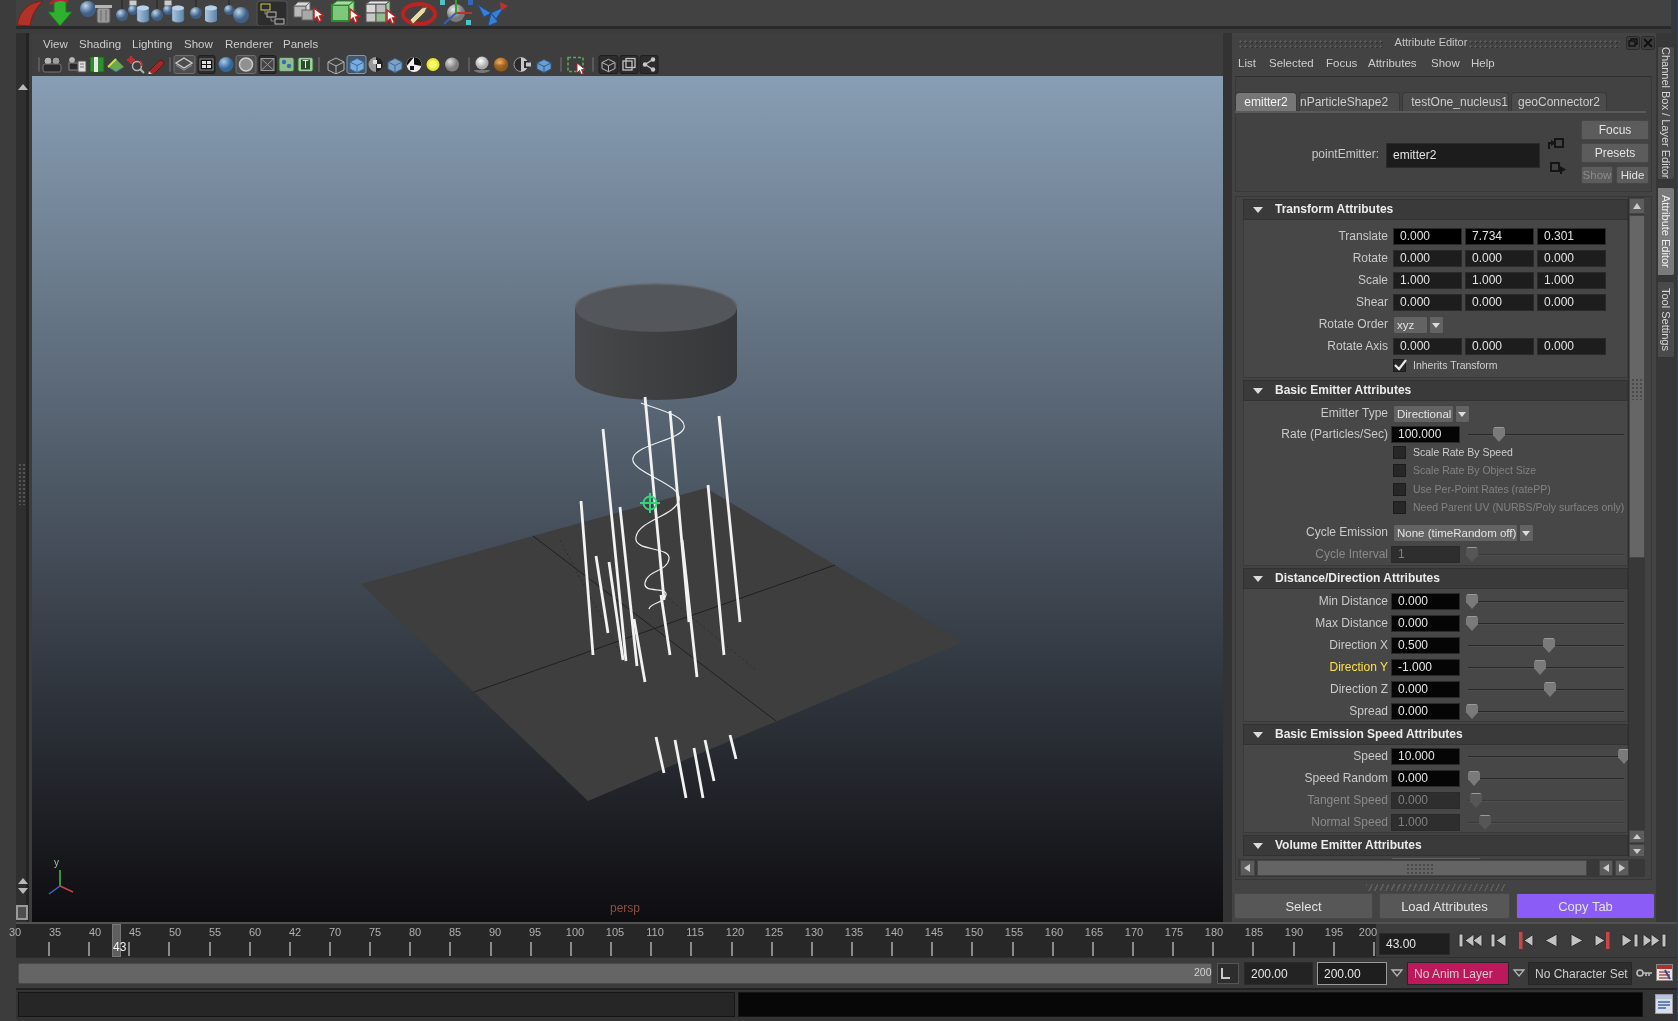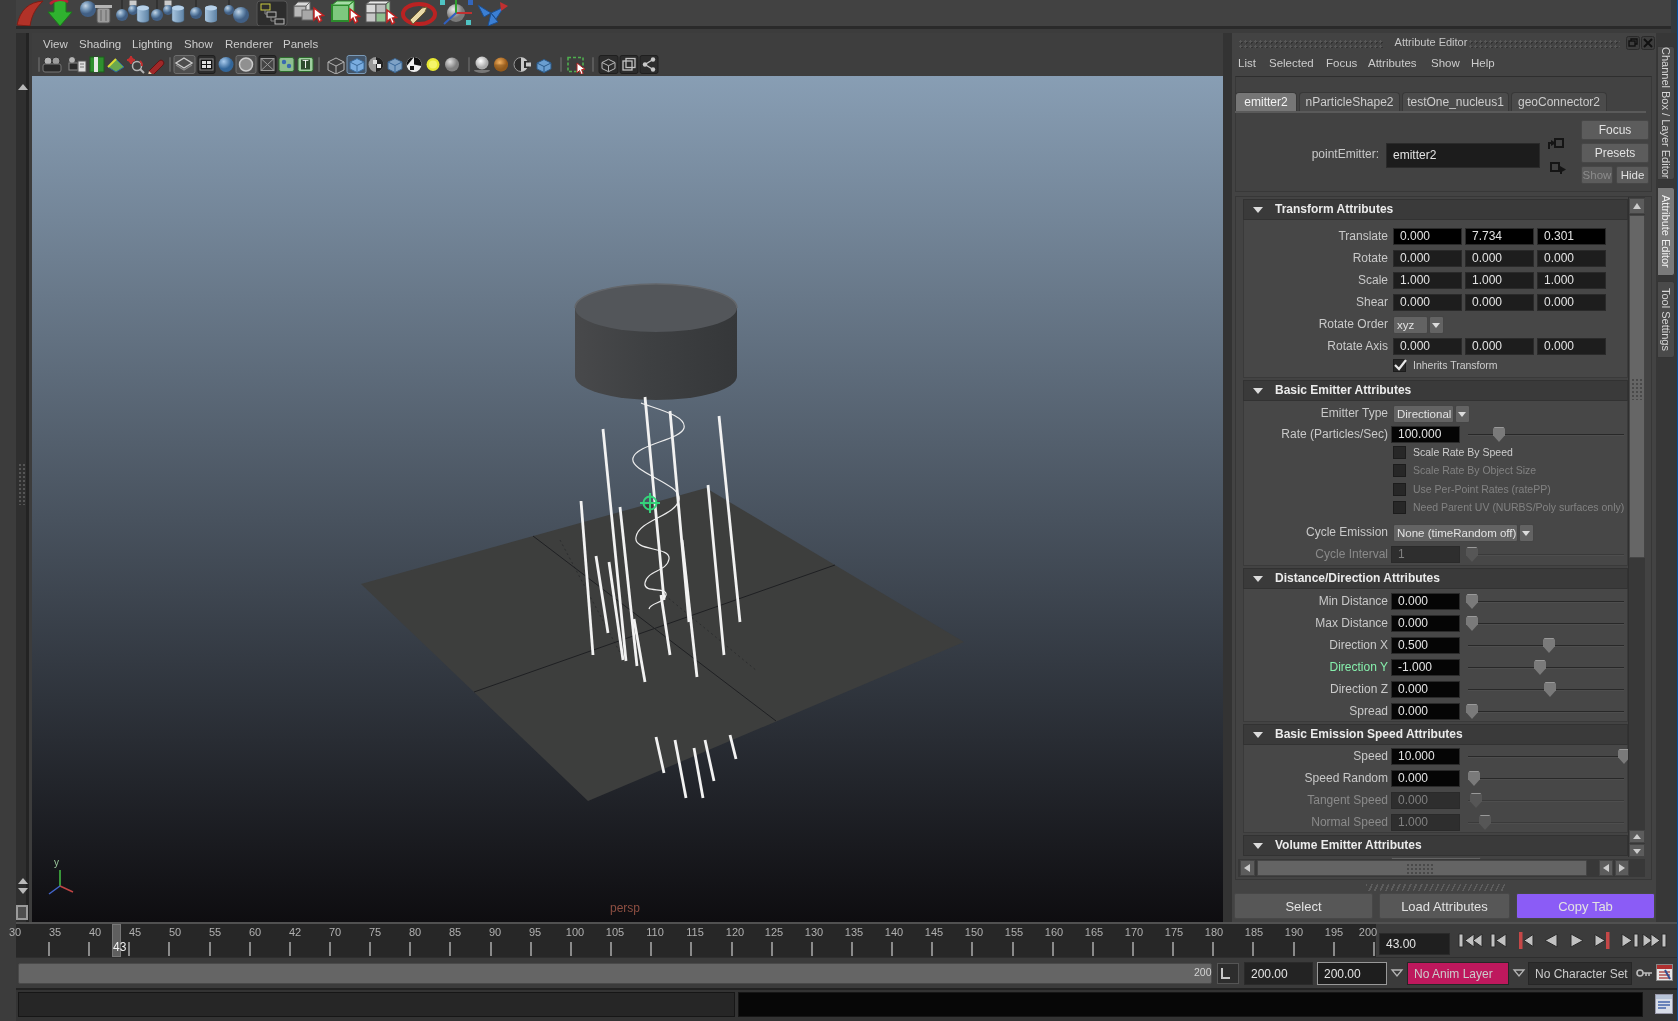--- a/index.html
+++ b/index.html
@@ -294,22 +294,22 @@
       <path d="M18,3 l8,8 m0,-8 l-8,8" stroke="#111" stroke-width="2"></path>
     </svg>
 <div class="menuitem" style="left:1222px;top:57px">List</div>
 <div class="menuitem" style="left:1253px;top:57px">Selected</div>
 <div class="menuitem" style="left:1310px;top:57px">Focus</div>
 <div class="menuitem" style="left:1352px;top:57px">Attributes</div>
 <div class="menuitem" style="left:1415px;top:57px">Show</div>
 <div class="menuitem" style="left:1455px;top:57px">Help</div>
 <div class="abs" style="left:1219px;top:76px;width:417px;height:116px;border:1px solid #383838;border-top-color:#2e2e2e;background:#424242"></div>
 <div class="abs" style="left:1219px;top:92px;width:62px;height:19px;background:#767676;border:1px solid #383838;border-bottom:none;border-radius:4px 4px 0 0;color:#f2f2f2;font-size:12px;text-align:center;line-height:18px;white-space:nowrap;overflow:hidden">emitter2</div>
-<div class="abs" style="left:1283px;top:92px;width:101px;height:19px;background:#4b4b4b;border:1px solid #383838;border-bottom:none;border-radius:4px 4px 0 0;color:#cccccc;font-size:12px;text-align:center;line-height:18px;white-space:nowrap;overflow:hidden">nParticleShape2</div>
-<div class="abs" style="left:1386px;top:92px;width:107px;height:19px;background:#4b4b4b;border:1px solid #383838;border-bottom:none;border-radius:4px 4px 0 0;color:#cccccc;font-size:12px;text-align:center;line-height:18px;white-space:nowrap;overflow:hidden">testOne_nucleus1</div>
+<div class="abs" style="left:1283px;top:92px;width:101px;height:19px;background:#4b4b4b;border:1px solid #383838;border-bottom:none;border-radius:4px 4px 0 0;color:#cccccc;font-size:12px;line-height:18px;white-space:nowrap;overflow:hidden">nParticleShape2</div>
+<div class="abs" style="left:1386px;top:92px;width:107px;height:19px;background:#4b4b4b;border:1px solid #383838;border-bottom:none;border-radius:4px 4px 0 0;color:#cccccc;font-size:12px;text-align:right;line-height:18px;white-space:nowrap;overflow:hidden">testOne_nucleus1</div>
 <div class="abs" style="left:1495px;top:92px;width:96px;height:19px;background:#4b4b4b;border:1px solid #383838;border-bottom:none;border-radius:4px 4px 0 0;color:#cccccc;font-size:12px;text-align:center;line-height:18px;white-space:nowrap;overflow:hidden">geoConnector2</div>
 <div class="abs" style="left:1219px;top:111px;width:411px;height:2px;background:#5a5a5a"></div>
 <div class="lbl" style="left:1241px;top:147px;width:122px">pointEmitter:</div>
 <div class="fld" style="left:1370px;top:143px;width:154px;height:25px;line-height:23px;background:#1c1c1c">emitter2</div>
 <svg class="abs" style="left:1532px;top:136px" width="26" height="42" viewBox="0 0 26 42">
       <path d="M7,3 l8,0 l0,8 l-8,0 Z" fill="none" stroke="#151515" stroke-width="2"></path>
       <path d="M1,13 l0,-6 l5,0" fill="none" stroke="#151515" stroke-width="2"></path>
       <path d="M3,4 l5,3 l-5,3 Z" fill="#151515"></path>
       <path d="M3,27 l8,0 l0,8 l-8,0 Z" fill="none" stroke="#151515" stroke-width="2"></path>
       <path d="M13,38 l0,-5" fill="none" stroke="#151515" stroke-width="2"></path>
@@ -390,21 +390,21 @@
 <div class="slidertrack" style="left:1452px;top:601px;width:156px;background:#282828"></div>
 <div class="sliderhandle" style="left:1450px;top:594px;background:#7a7a7a;border-top:1px solid #999"></div>
 <div class="lbl" style="left:1112px;top:616px;width:260px;color:#c9c9c9">Max Distance</div>
 <div class="fld" style="left:1375px;top:615px;width:69px;height:17px;background:#050505;color:#e4e4e4">0.000</div>
 <div class="slidertrack" style="left:1452px;top:623px;width:156px;background:#282828"></div>
 <div class="sliderhandle" style="left:1450px;top:616px;background:#7a7a7a;border-top:1px solid #999"></div>
 <div class="lbl" style="left:1112px;top:638px;width:260px;color:#c9c9c9">Direction X</div>
 <div class="fld" style="left:1375px;top:637px;width:69px;height:17px;background:#050505;color:#e4e4e4">0.500</div>
 <div class="slidertrack" style="left:1452px;top:645px;width:156px;background:#282828"></div>
 <div class="sliderhandle" style="left:1527px;top:638px;background:#7a7a7a;border-top:1px solid #999"></div>
-<div class="lbl" style="left:1112px;top:660px;width:260px;color:#86efac">Direction Y</div>
+<div class="lbl" style="left:1112px;top:660px;width:260px;color:#fde047">Direction Y</div>
 <div class="fld" style="left:1375px;top:659px;width:69px;height:17px;background:#050505;color:#e4e4e4">-1.000</div>
 <div class="slidertrack" style="left:1452px;top:667px;width:156px;background:#282828"></div>
 <div class="sliderhandle" style="left:1518px;top:660px;background:#7a7a7a;border-top:1px solid #999"></div>
 <div class="lbl" style="left:1112px;top:682px;width:260px;color:#c9c9c9">Direction Z</div>
 <div class="fld" style="left:1375px;top:681px;width:69px;height:17px;background:#050505;color:#e4e4e4">0.000</div>
 <div class="slidertrack" style="left:1452px;top:689px;width:156px;background:#282828"></div>
 <div class="sliderhandle" style="left:1528px;top:682px;background:#7a7a7a;border-top:1px solid #999"></div>
 <div class="lbl" style="left:1112px;top:704px;width:260px;color:#c9c9c9">Spread</div>
 <div class="fld" style="left:1375px;top:703px;width:69px;height:17px;background:#050505;color:#e4e4e4">0.000</div>
 <div class="slidertrack" style="left:1452px;top:711px;width:156px;background:#282828"></div>

